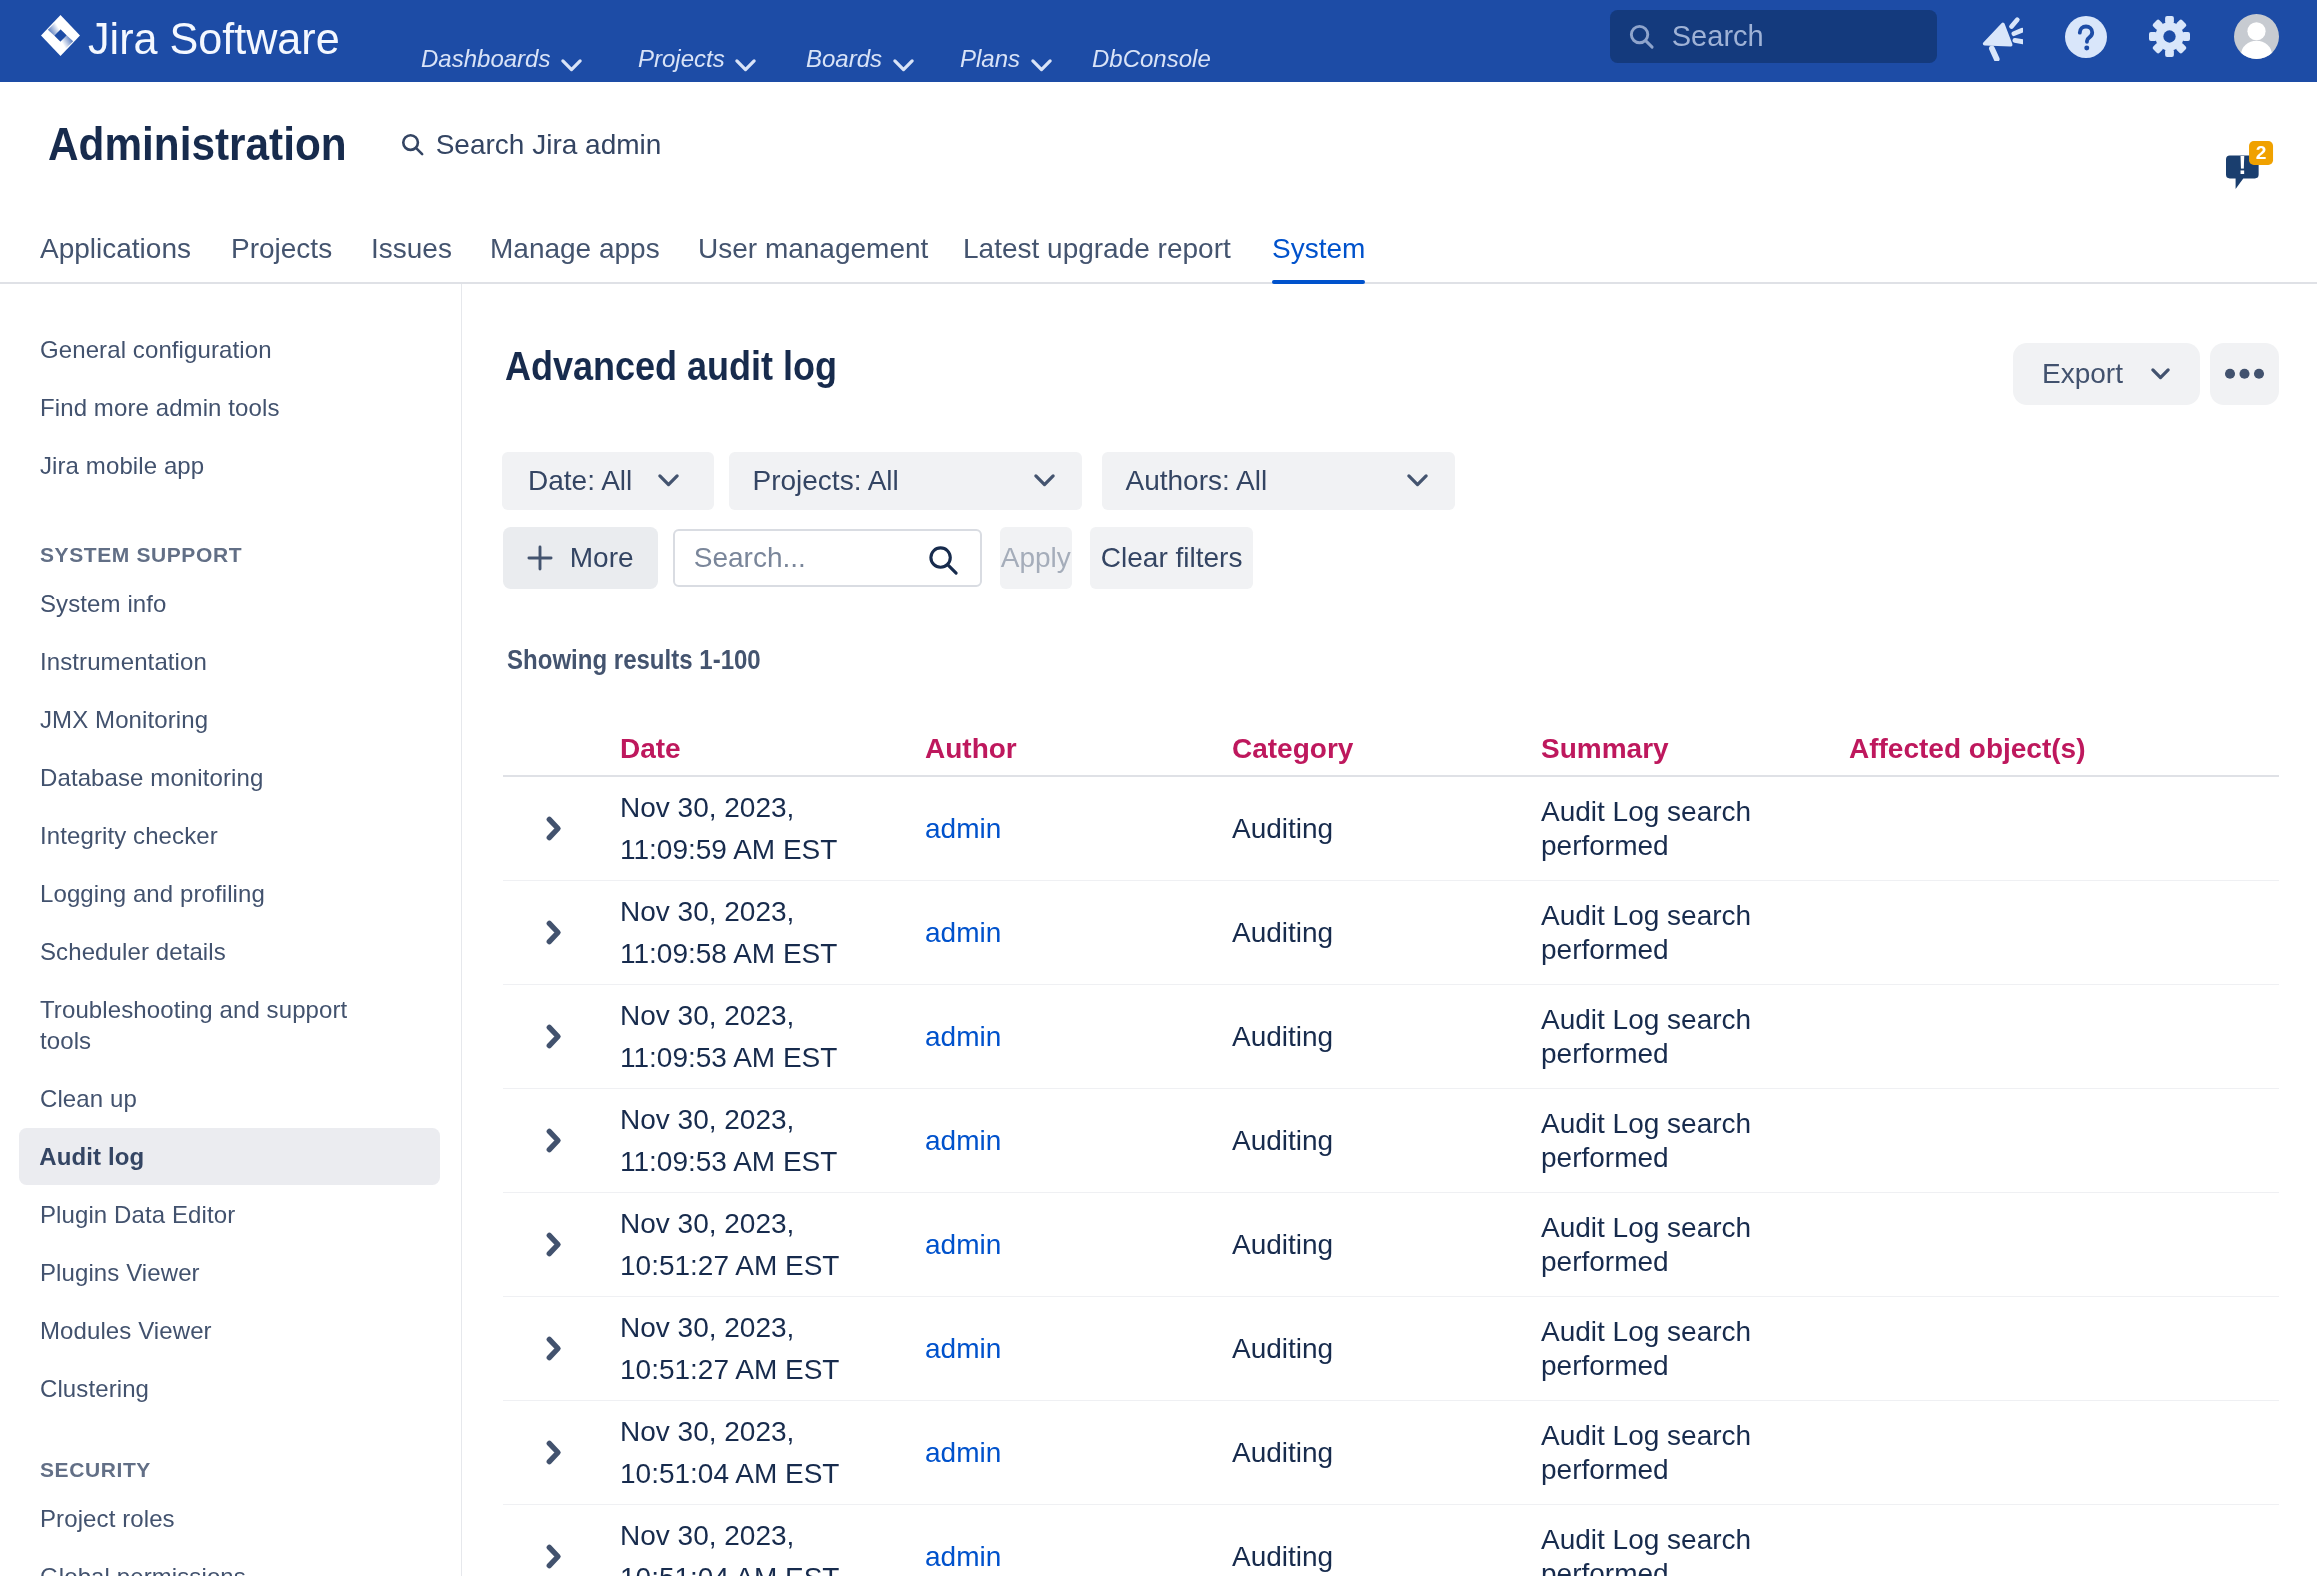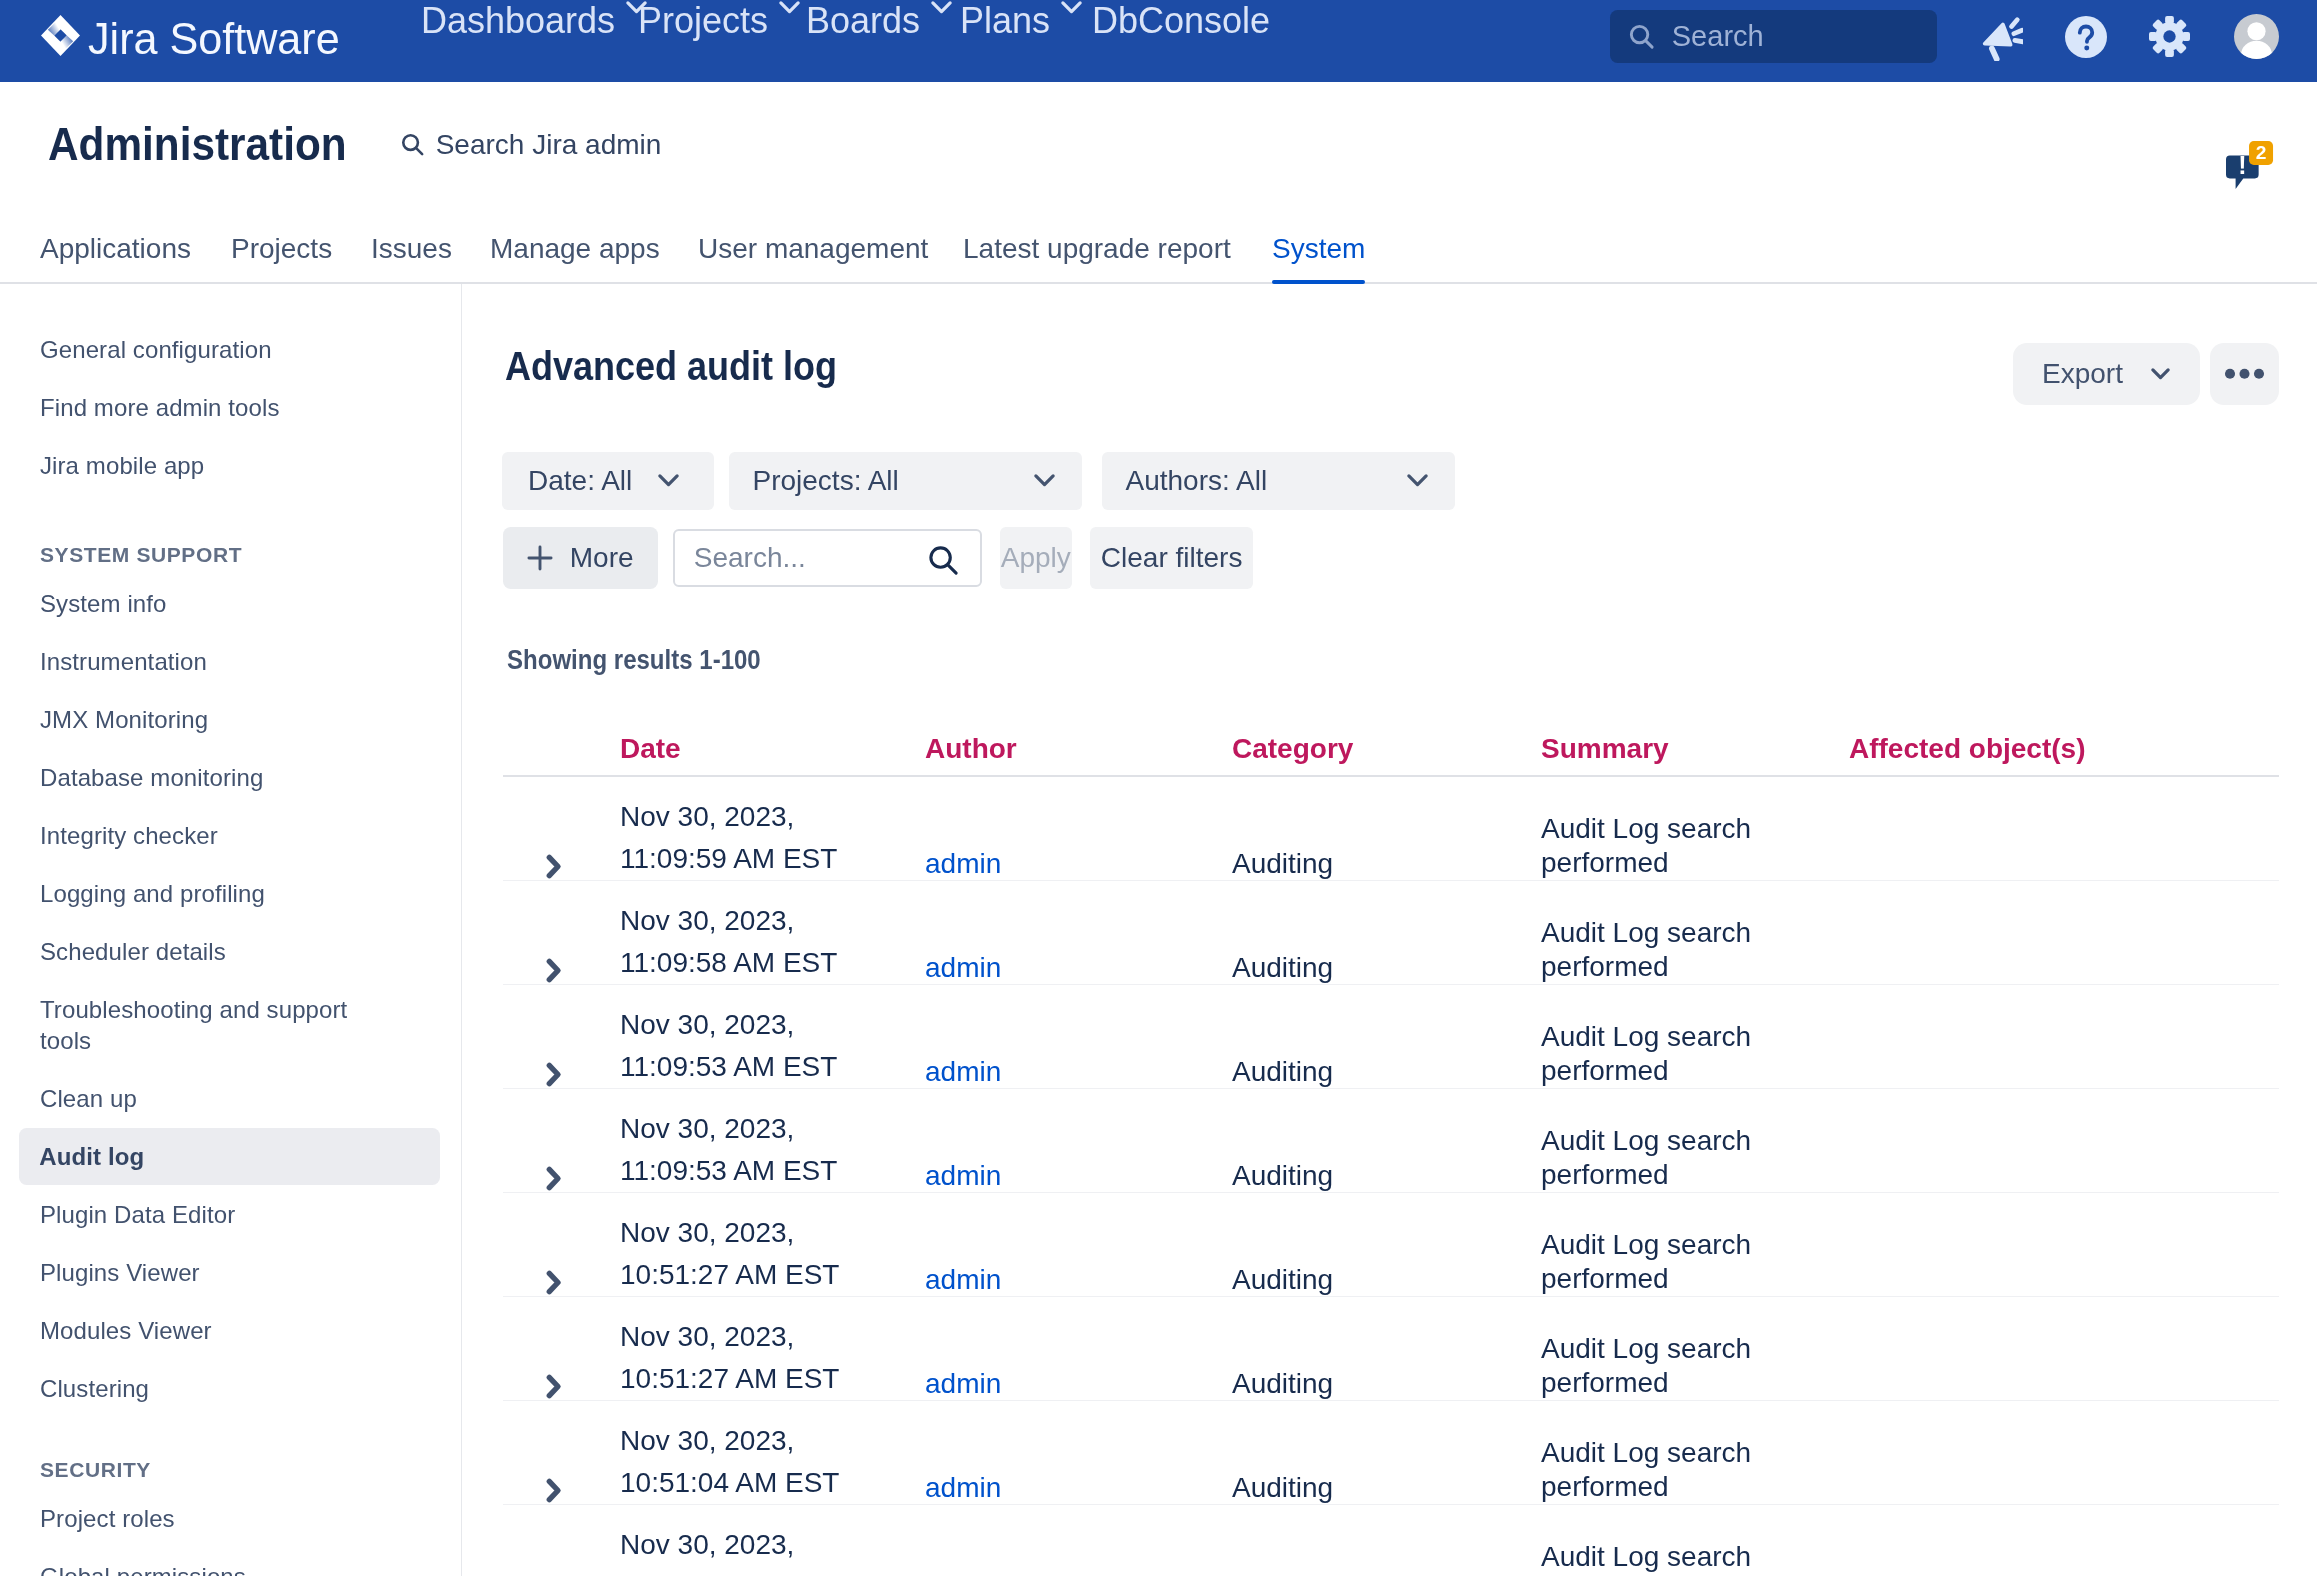--- a/index.html
+++ b/index.html
@@ -7,22 +7,22 @@
   font-family:"Liberation Sans", sans-serif; -webkit-font-smoothing:antialiased; }
 .page { position:relative; width:2317px; height:1577px; }
 
 
 .topnav { position:absolute; left:0; top:0; width:2317px; height:82px;
   background:#1d4ca6; display:flex; align-items:center; }
 .logo-d { position:absolute; left:41px; top:15.4px; }
 .logo-text { position:absolute; left:88px; top:50%; transform:translateY(-54%) scaleX(0.98);
   transform-origin:left center; color:#f4f8ff; font-size:44px; font-weight:500;
   letter-spacing:0px; white-space:nowrap; }
-.navitem { position:absolute; top:0; height:73px; display:flex; align-items:flex-start;
-  color:#d9e3f7; font-size:36px; font-weight:500; white-space:nowrap; }
+.navitem { position:absolute; top:0; height:73px; display:flex; align-items:flex-end;
+  color:#d9e3f7; font-size:24px; font-weight:500; white-space:nowrap;font-style:italic; }
 .navitem svg { margin-left:9.7px; }
 .nav-right { position:absolute; right:0; top:0; height:73px; display:flex; align-items:center; }
 .nav-search { width:327px; height:53px; background:#143a7d; border-radius:7.7px;
   display:flex; align-items:center; margin-right:42px; }
 .nav-search svg { margin-left:17.4px; }
 .nav-search span { color:#9fb2d6; font-size:29px; margin-left:15.4px; }
 .nav-ic { display:flex; align-items:center; justify-content:center; }
 
 .admin-head { position:absolute; left:0; top:73px; width:2317px; height:140px; }
 .admin-head h1 { position:absolute; left:48px; top:44px; font-size:46px; font-weight:700;
@@ -86,21 +86,21 @@
 
 .showing { position:absolute; left:43px; top:361px; font-size:27px; font-weight:700;
   color:#44546f; transform:scaleX(0.89); transform-origin:left top; }
 
 
 .table { position:absolute; left:39px; top:430px; width:1776px; }
 .thead { display:flex; height:63px; border-bottom:2.9px solid #dfe1e6;
   font-size:28px; font-weight:700; color:#be185d; align-items:flex-end; }
 .thead > div { padding-bottom:12.6px; line-height:27px; }
 .trow { display:flex; height:104px; border-bottom:1.9px solid #eff0f3;
-  font-size:28px; color:#172b4d; align-items:flex-end; }
+  font-size:28px; color:#172b4d; align-items:center; }
 .c0 { width:117px; display:flex; justify-content:flex-start; }
 .c0 svg { margin-left:41px; }
 .c1 { width:305px; line-height:42px; }
 .c2 { width:307px; }
 .c2 a { color:#0052cc; text-decoration:none; }
 .c3 { width:309px; }
 .c4 { width:308px; line-height:34px; }
 .c5 { flex:1; }
 </style>
 </head>

